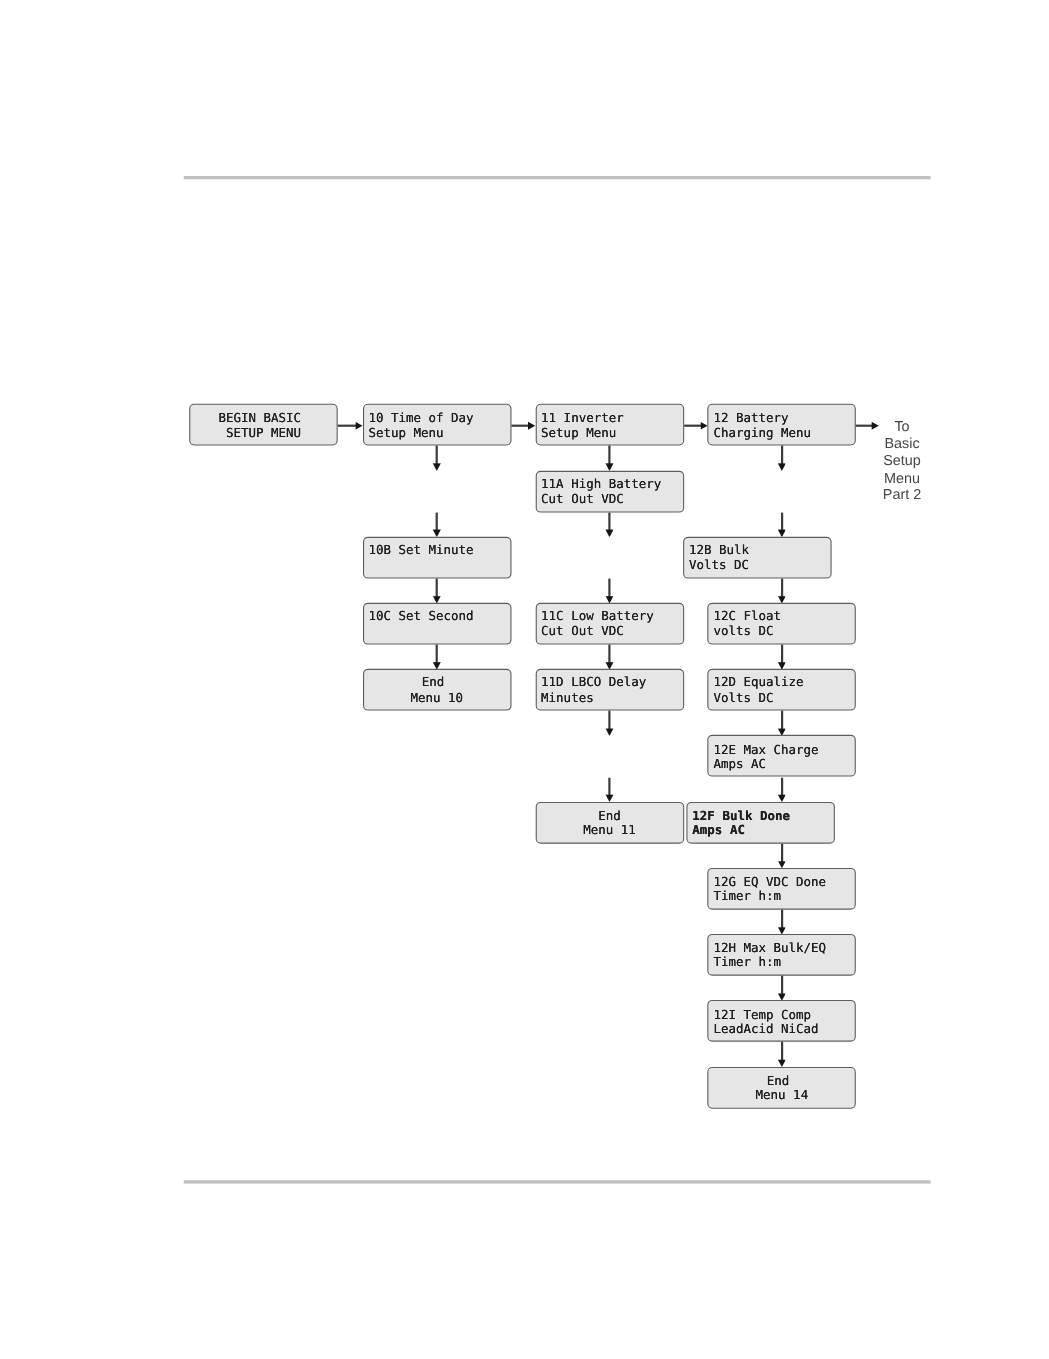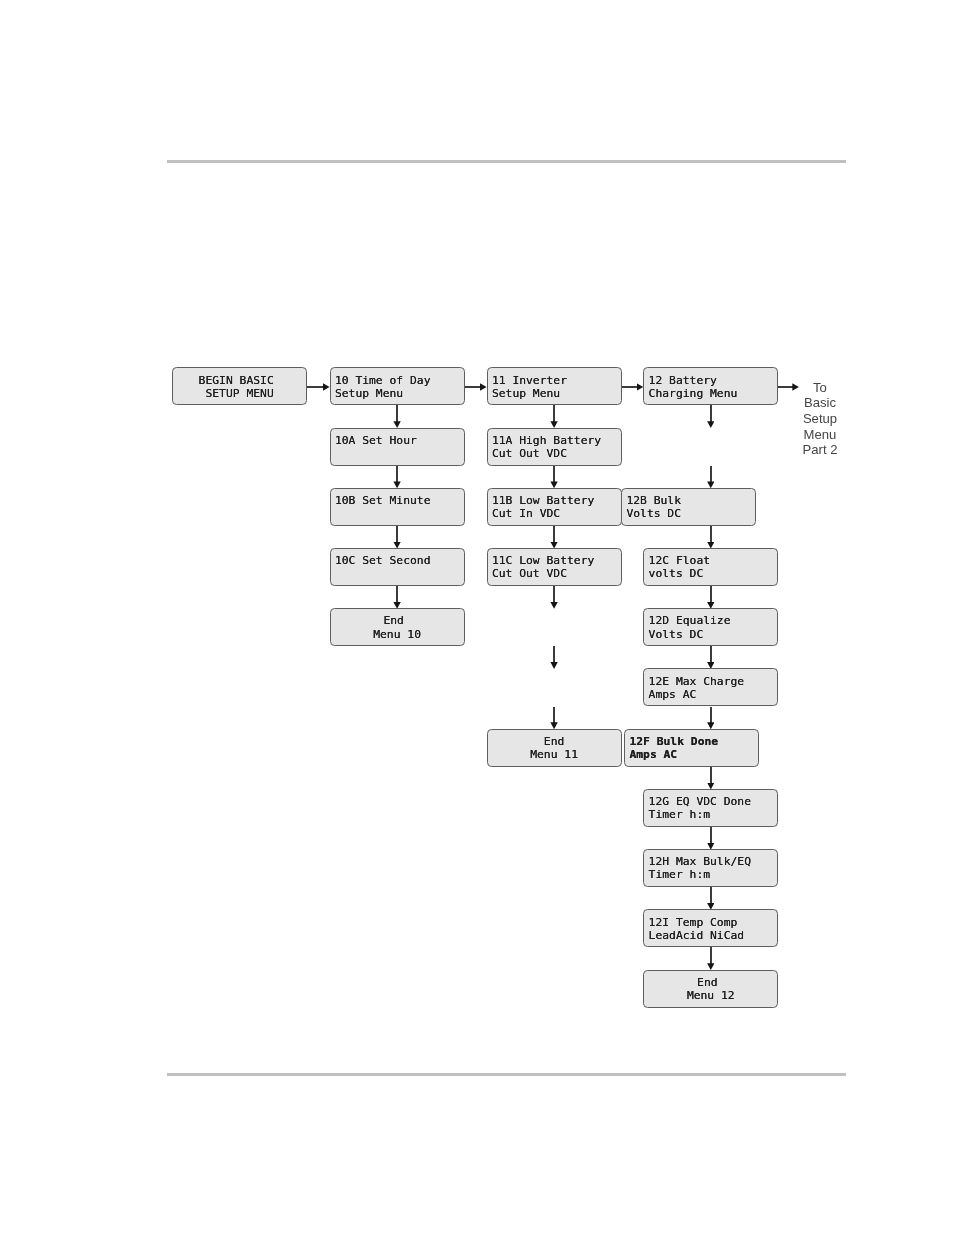--- a/index.html
+++ b/index.html
@@ -51,25 +51,20 @@
 
   <div class="col">
     <div class="node" style="left:329.5px;top:367.3px;width:135.2px;height:38.1px;">
       <div class="lines">
         <span class="ln">10 Time of Day</span>
         <span class="ln">Setup Menu</span>
       </div>
     </div>
     <div class="conn v" style="left:396.3px;top:405.4px;width:1.6px;height:17.32px;"></div>
     <div class="arrow down" style="left:393.4px;top:421.22px;"></div>
-    <div class="node" style="left:329.5px;top:427.52px;width:135.2px;height:38.1px;">
-      <div class="lines">
-        <span class="ln">10A Set Hour</span>
-      </div>
-    </div>
     <div class="conn v" style="left:396.3px;top:465.62px;width:1.6px;height:17.32px;"></div>
     <div class="arrow down" style="left:393.4px;top:481.44px;"></div>
     <div class="node" style="left:329.5px;top:487.74px;width:135.2px;height:38.1px;">
       <div class="lines">
         <span class="ln">10B Set Minute</span>
       </div>
     </div>
     <div class="conn v" style="left:396.3px;top:525.84px;width:1.6px;height:17.32px;"></div>
     <div class="arrow down" style="left:393.4px;top:541.66px;"></div>
     <div class="node" style="left:329.5px;top:547.96px;width:135.2px;height:38.1px;">
@@ -99,36 +94,36 @@
     <div class="conn v" style="left:553.3px;top:405.4px;width:1.6px;height:17.32px;"></div>
     <div class="arrow down" style="left:550.4px;top:421.22px;"></div>
     <div class="node" style="left:486.5px;top:427.52px;width:135.2px;height:38.1px;">
       <div class="lines">
         <span class="ln">11A High Battery</span>
         <span class="ln">Cut Out VDC</span>
       </div>
     </div>
     <div class="conn v" style="left:553.3px;top:465.62px;width:1.6px;height:17.32px;"></div>
     <div class="arrow down" style="left:550.4px;top:481.44px;"></div>
-    <div class="node" style="left:486.5px;top:487.74px;width:135.2px;height:38.1px;">
-      <div class="lines">
-        <span class="ln">11B Low Battery</span>
-        <span class="ln">Cut In VDC</span>
-      </div>
-    </div>
     <div class="conn v" style="left:553.3px;top:525.84px;width:1.6px;height:17.32px;"></div>
     <div class="arrow down" style="left:550.4px;top:541.66px;"></div>
     <div class="node" style="left:486.5px;top:547.96px;width:135.2px;height:38.1px;">
       <div class="lines">
         <span class="ln">11C Low Battery</span>
         <span class="ln">Cut Out VDC</span>
       </div>
     </div>
     <div class="conn v" style="left:553.3px;top:586.06px;width:1.6px;height:17.32px;"></div>
     <div class="arrow down" style="left:550.4px;top:601.88px;"></div>
+    <div class="node" style="left:486.5px;top:608.18px;width:135.2px;height:38.1px;">
+      <div class="lines">
+        <span class="ln">11D LBCO Delay</span>
+        <span class="ln">Minutes</span>
+      </div>
+    </div>
     <div class="conn v" style="left:553.3px;top:646.28px;width:1.6px;height:17.32px;"></div>
     <div class="arrow down" style="left:550.4px;top:662.1px;"></div>
     <div class="conn v" style="left:553.3px;top:706.5px;width:1.6px;height:17.32px;"></div>
     <div class="arrow down" style="left:550.4px;top:722.32px;"></div>
     <div class="node center" style="left:486.5px;top:728.62px;width:135.2px;height:38.1px;">
       <div class="lines">
         <span class="ln">End</span>
         <span class="ln">Menu 11</span>
       </div>
     </div>
@@ -207,21 +202,21 @@
       <div class="lines">
         <span class="ln">12I Temp Comp</span>
         <span class="ln">LeadAcid NiCad</span>
       </div>
     </div>
     <div class="conn v" style="left:710px;top:947.38px;width:1.6px;height:17.32px;"></div>
     <div class="arrow down" style="left:707.1px;top:963.2px;"></div>
     <div class="node center" style="left:643.2px;top:969.5px;width:135.2px;height:38.1px;">
       <div class="lines">
         <span class="ln">End </span>
-        <span class="ln">Menu 12</span>
+        <span class="ln">Menu 14</span>
       </div>
     </div>
     <div class="conn h" style="left:778.4px;top:385.95px;width:15.5px;height:2px;"></div>
     <div class="arrow right" style="left:792.3px;top:383.35px;"></div>
   </div>
     <div class="exit-label">
       <span class="ln">To</span>
       <span class="ln">Basic</span>
       <span class="ln">Setup</span>
       <span class="ln">Menu</span>

